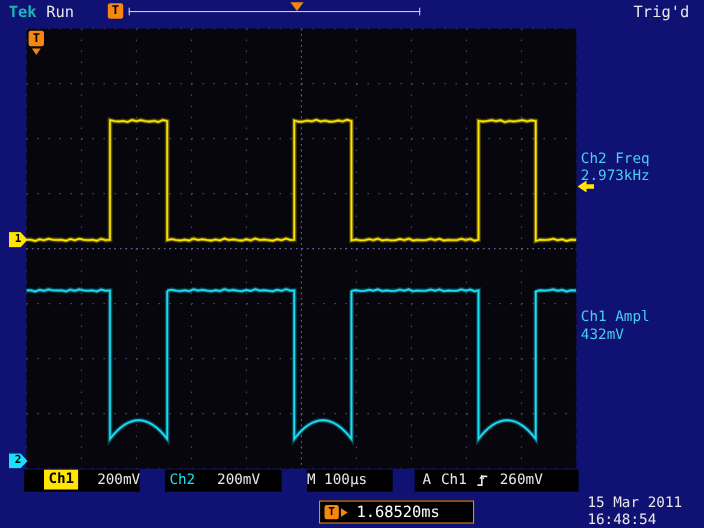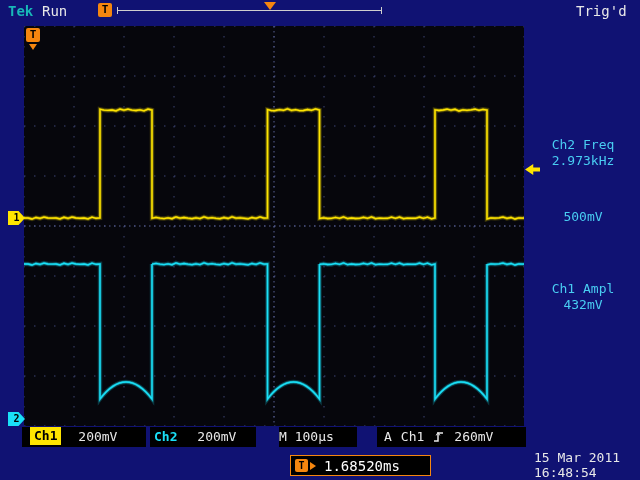--- a/index.html
+++ b/index.html
@@ -29,34 +29,34 @@
             border-left:4px solid transparent;border-right:4px solid transparent;border-top:6px solid #f5860f}
   .chan-marker{position:absolute;left:-16px;width:17px;height:14px;color:#000;font-size:10px;font-weight:bold;
                text-align:center;line-height:14px;
                clip-path:polygon(0 0,62% 0,100% 50%,62% 100%,0 100%)}
   .m1{top:185px;background:#ffe500}
   .m2{top:386px;background:#1ae0f7}
   .trig-level{position:absolute;right:-16px;top:138px;width:15px;height:11px;background:#ffe500;
               clip-path:polygon(0 50%,55% 0,55% 32%,100% 32%,100% 68%,55% 68%,55% 100%)}
 
   
-  .readout{position:absolute;left:528px;width:110px;text-align:center;color:#49cdf2;
+  .readout{position:absolute;left:528px;width:110px;text-align:left;color:#49cdf2;
            font-size:13px;line-height:16px}
   .r0{top:137px}.r1{top:209px}.r2{top:281px}
 
   
   .sbox{position:absolute;top:427px;height:20px;background:#000;font-size:13px;line-height:20px;
         color:#e8e8e8;white-space:nowrap}
-  .b1{left:22px;width:124px;padding-left:8px}
+  .b1{left:22px;width:105px;padding-left:18px}
   .b2{left:150px;width:106px;padding-left:4px}
   .b3{left:279px;width:78px;text-align:left}
   .b4{left:377px;width:149px;display:flex;align-items:center;gap:9px;padding:0 7px}
   .ch1badge{display:inline-block;background:#ffe500;color:#000;font-weight:bold;padding:0 4px;
             margin-right:9px;height:18px;line-height:18px;vertical-align:1px}
-  .ch2lab{color:#1ae0f7;font-weight:bold;margin-right:12px}
+  .ch2lab{color:#1ae0f7;font-weight:normal;margin-right:12px}
   .slope-icon{display:inline-block}
 
   
   .trigbox{position:absolute;left:290px;top:455px;width:141px;height:21px;background:#000;
            border:1px solid #f5860f;display:flex;align-items:center;padding:0 4px}
   .tbadge{background:#f5860f;color:#000;width:13px;height:13px;font-size:10px;font-weight:bold;
           text-align:center;line-height:13px;border-radius:2px}
   .tarrow{width:0;height:0;border-top:4px solid transparent;border-bottom:4px solid transparent;
           border-left:6px solid #f5860f;margin-left:2px}
   .ttime{color:#fff;font-size:14px;margin-left:8px}
@@ -115,21 +115,20 @@
     <div class="chan-marker m1">1</div>
     <div class="chan-marker m2">2</div>
     <div class="trig-level"></div>
   </div>
 
   <div class="readout r0">
     <div>Ch2 Freq</div>
     <div>2.973kHz</div>
   </div>
   <div class="readout r1">
-    <div>500mV</div>
   </div>
   <div class="readout r2">
     <div>Ch1 Ampl</div>
     <div>432mV</div>
   </div>
 
   <div class="sbox b1">
     <span class="ch1badge">Ch1</span>
     <span>200mV</span>
   </div>

